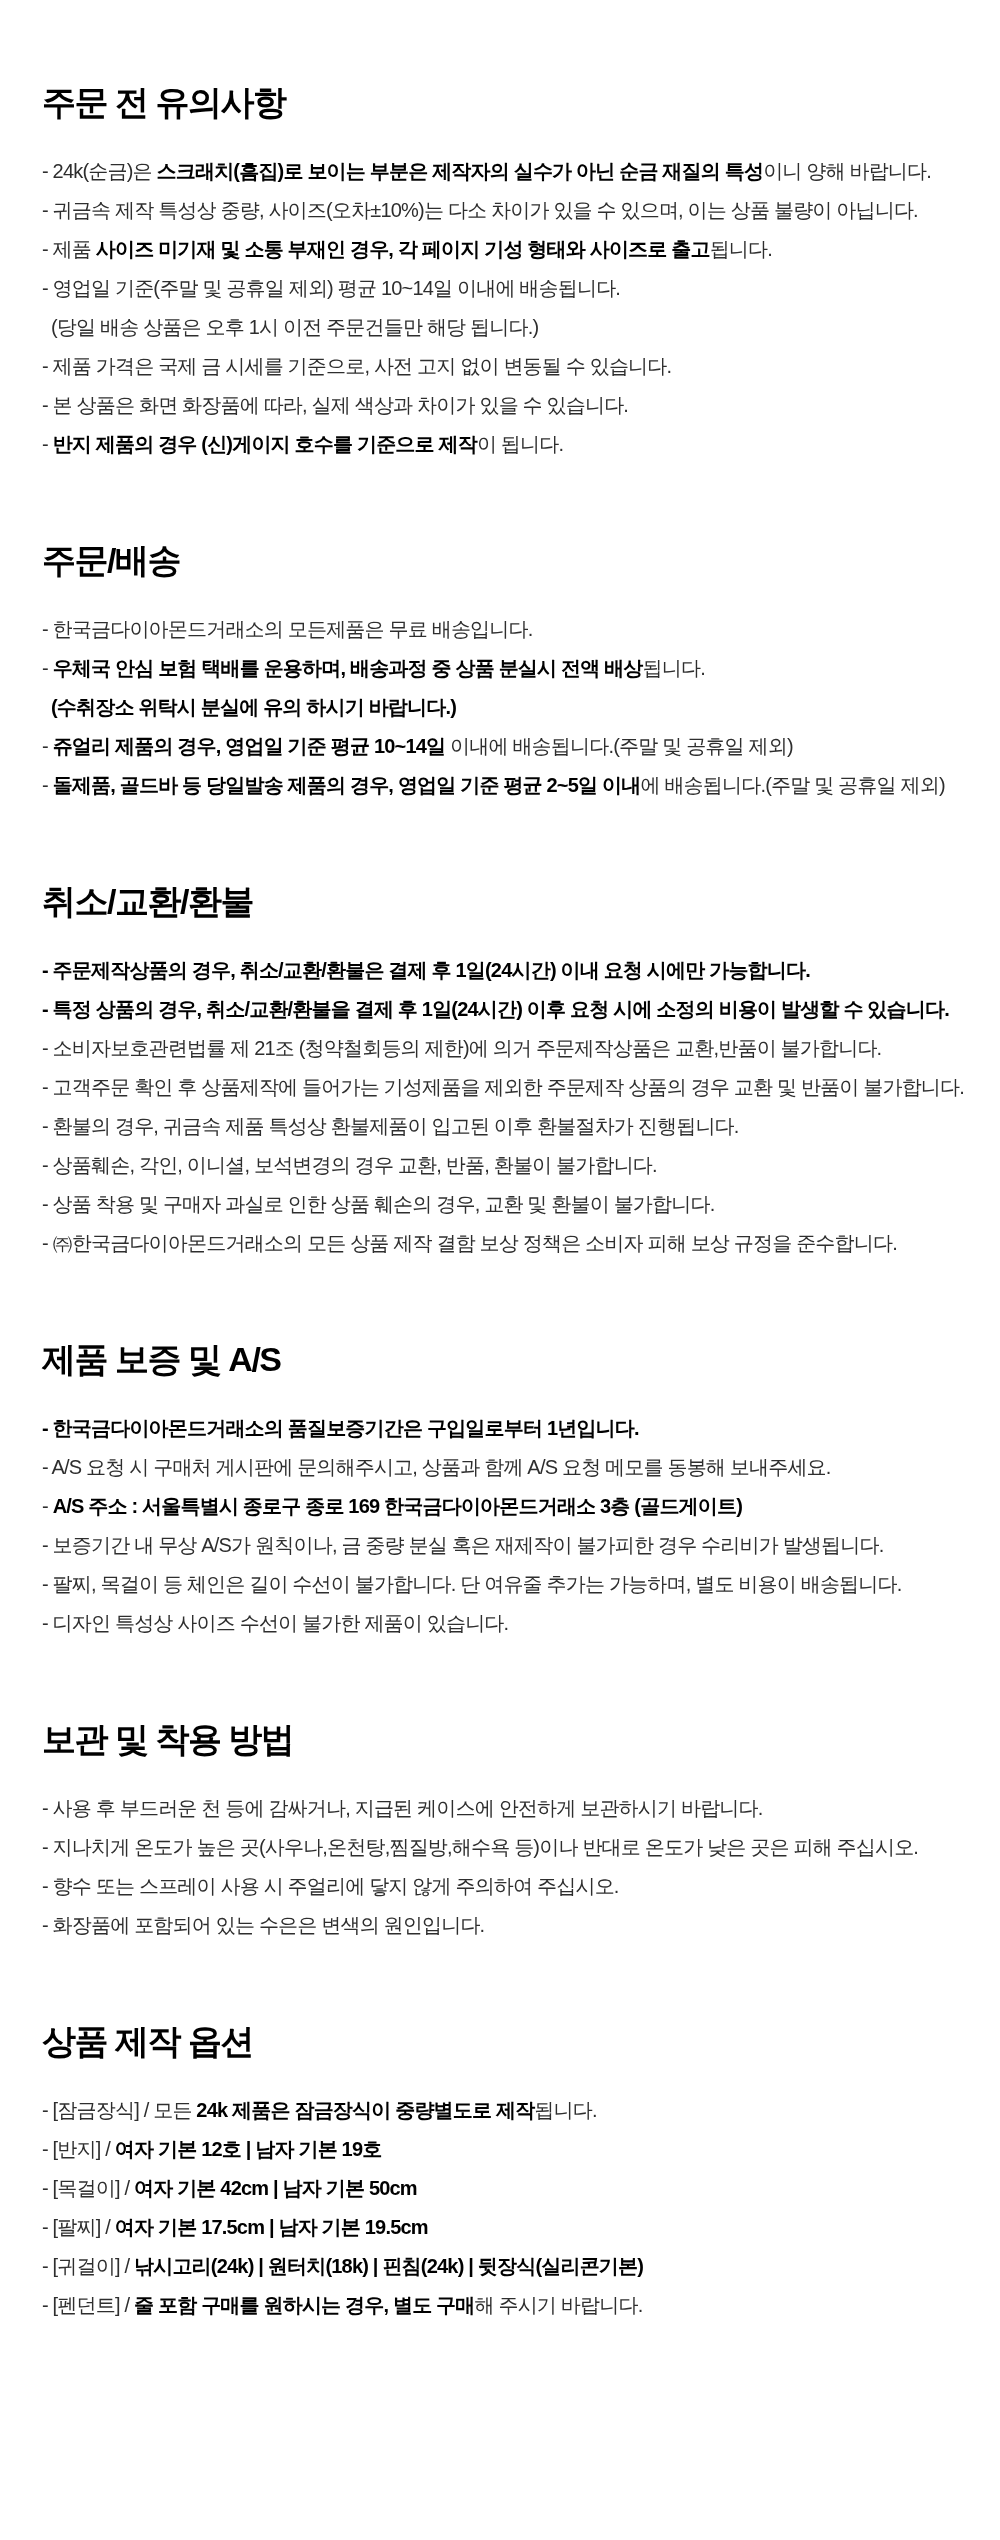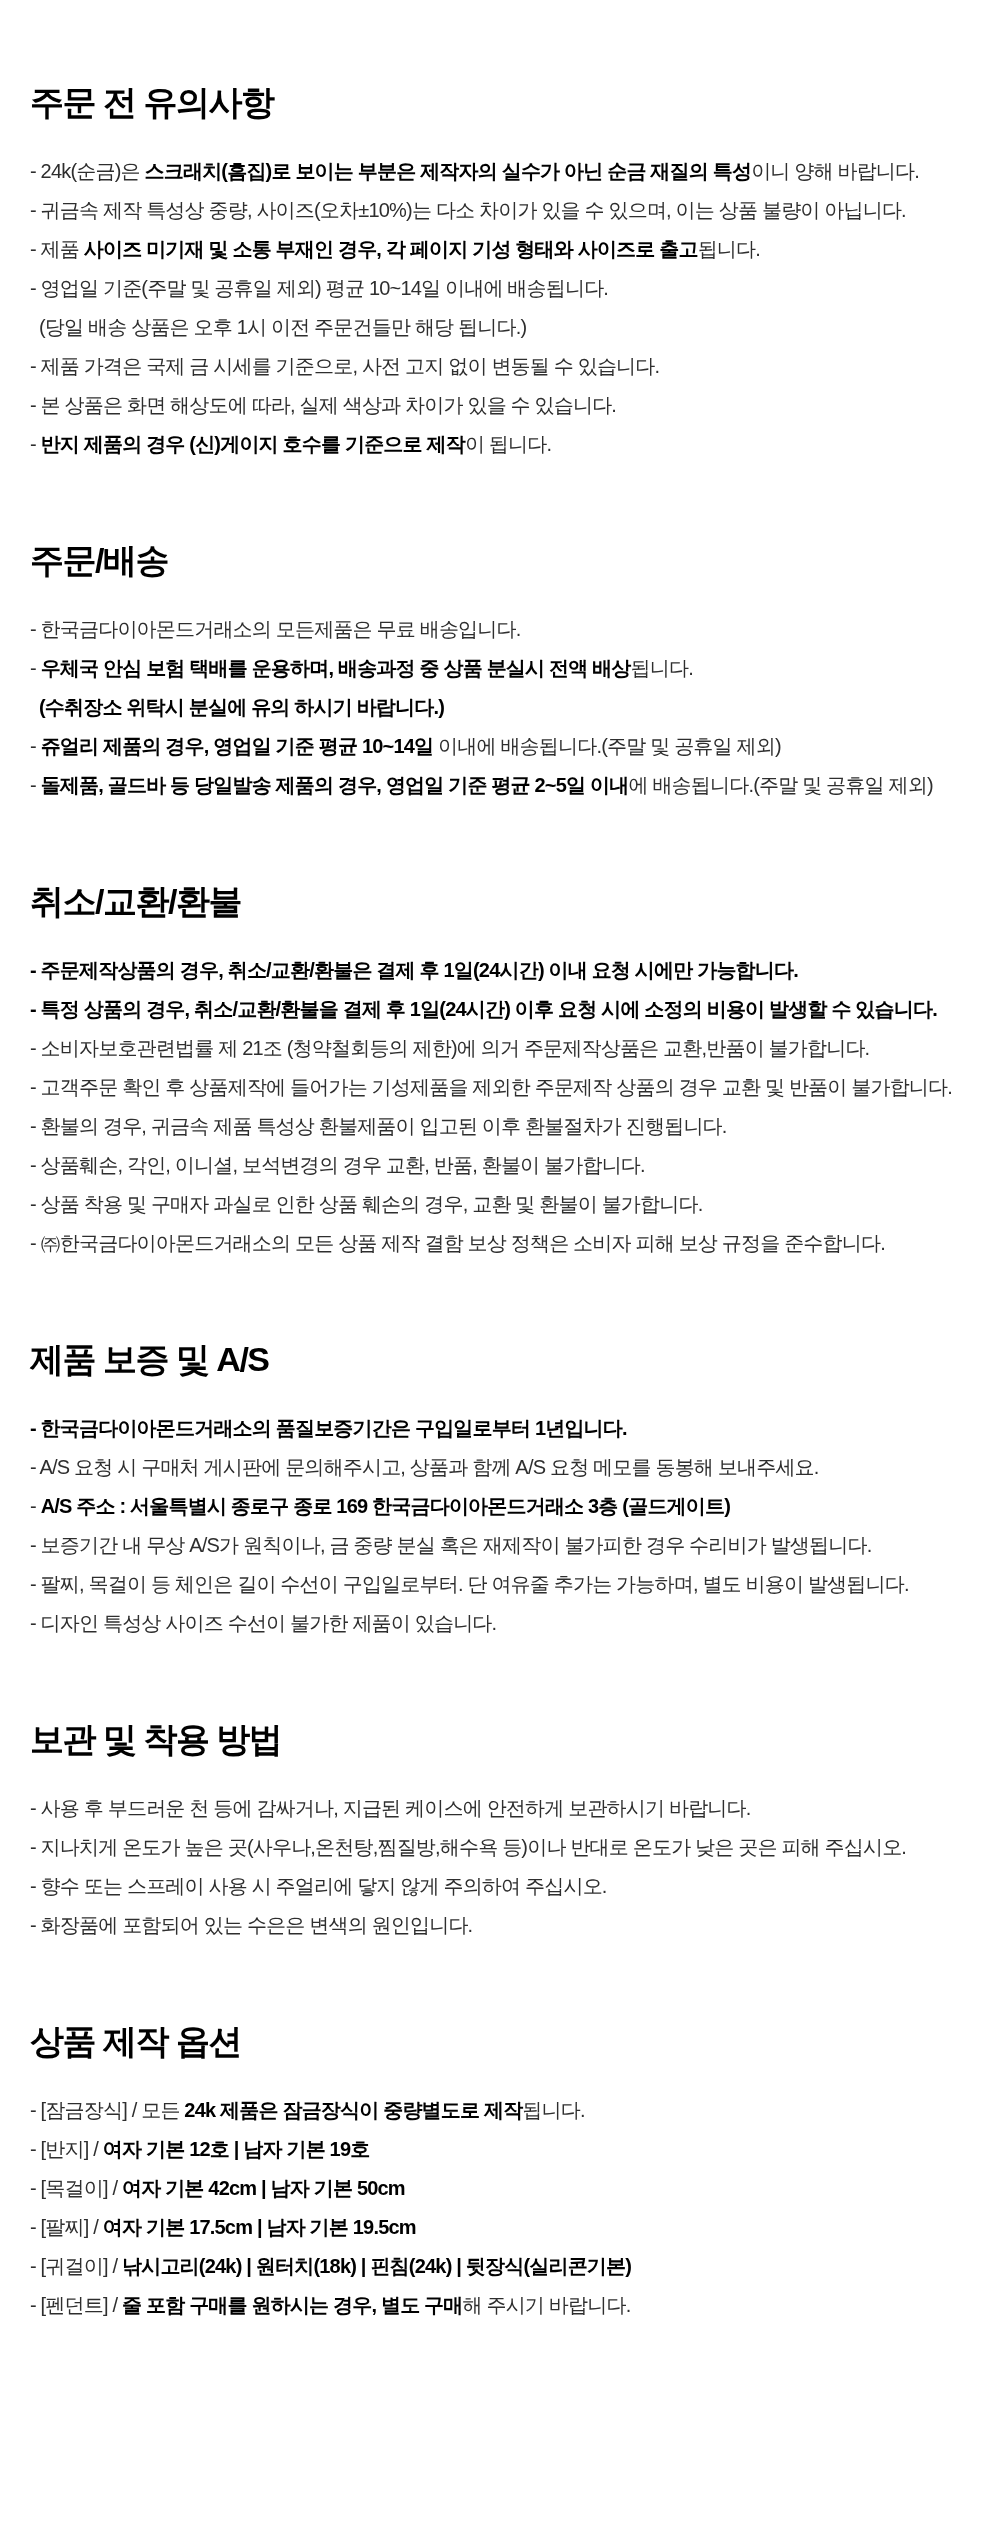--- a/index.html
+++ b/index.html
@@ -9,20 +9,21 @@
   }
   body {
     width: 1000px;
     height: 2540px;
     overflow: hidden;
     font-family: "Liberation Sans", "DejaVu Sans", sans-serif;
   }
   main {
     padding: 84px 30px 0 30px;
     box-sizing: border-box;
+    margin-left: 12px;
   }
   .section {
     margin: 0 0 78px 0;
   }
   .section-title {
     font-size: 34px;
     line-height: 36px;
     font-weight: 800;
     letter-spacing: -1.5px;
     margin: 0 0 32px 0;
@@ -51,21 +52,21 @@
 
 <main>
     <section class="section">
       <h2 class="section-title">주문 전 유의사항</h2>
       <p class="item"><span class="seg">- 24k(순금)은 </span><span class="seg seg-b">스크래치(흠집)로 보이는 부분은 제작자의 실수가 아닌 순금 재질의 특성</span><span class="seg">이니 양해 바랍니다.</span></p>
       <p class="item"><span class="seg">- 귀금속 제작 특성상 중량, 사이즈(오차±10%)는 다소 차이가 있을 수 있으며, 이는 상품 불량이 아닙니다.</span></p>
       <p class="item"><span class="seg">- 제품 </span><span class="seg seg-b">사이즈 미기재 및 소통 부재인 경우, 각 페이지 기성 형태와 사이즈로 출고</span><span class="seg">됩니다.</span></p>
       <p class="item"><span class="seg">- 영업일 기준(주말 및 공휴일 제외) 평균 10~14일 이내에 배송됩니다.</span></p>
       <p class="item indent"><span class="seg">(당일 배송 상품은 오후 1시 이전 주문건들만 해당 됩니다.)</span></p>
       <p class="item"><span class="seg">- 제품 가격은 국제 금 시세를 기준으로, 사전 고지 없이 변동될 수 있습니다.</span></p>
-      <p class="item"><span class="seg">- 본 상품은 화면 해상도에 따라, 실제 색상과 차이가 있을 수 있습니다.</span></p>
+      <p class="item"><span class="seg">- 본 상품은 화면 화장품에 따라, 실제 색상과 차이가 있을 수 있습니다.</span></p>
       <p class="item"><span class="seg">- </span><span class="seg seg-b">반지 제품의 경우 (신)게이지 호수를 기준으로 제작</span><span class="seg">이 됩니다.</span></p>
     </section>
     <section class="section">
       <h2 class="section-title">주문/배송</h2>
       <p class="item"><span class="seg">- 한국금다이아몬드거래소의 모든제품은 무료 배송입니다.</span></p>
       <p class="item"><span class="seg">- </span><span class="seg seg-b">우체국 안심 보험 택배를 운용하며, 배송과정 중 상품 분실시 전액 배상</span><span class="seg">됩니다.</span></p>
       <p class="item indent"><span class="seg seg-b">(수취장소 위탁시 분실에 유의 하시기 바랍니다.)</span></p>
       <p class="item"><span class="seg">- </span><span class="seg seg-b">쥬얼리 제품의 경우, 영업일 기준 평균 10~14일</span><span class="seg"> 이내에 배송됩니다.(주말 및 공휴일 제외)</span></p>
       <p class="item"><span class="seg">- </span><span class="seg seg-b">돌제품, 골드바 등 당일발송 제품의 경우, 영업일 기준 평균 2~5일 이내</span><span class="seg">에 배송됩니다.(주말 및 공휴일 제외)</span></p>
     </section>
@@ -79,21 +80,21 @@
       <p class="item"><span class="seg">- 상품훼손, 각인, 이니셜, 보석변경의 경우 교환, 반품, 환불이 불가합니다.</span></p>
       <p class="item"><span class="seg">- 상품 착용 및 구매자 과실로 인한 상품 훼손의 경우, 교환 및 환불이 불가합니다.</span></p>
       <p class="item"><span class="seg">- ㈜한국금다이아몬드거래소의 모든 상품 제작 결함 보상 정책은 소비자 피해 보상 규정을 준수합니다.</span></p>
     </section>
     <section class="section">
       <h2 class="section-title">제품 보증 및 A/S</h2>
       <p class="item"><span class="seg seg-b">- 한국금다이아몬드거래소의 품질보증기간은 구입일로부터 1년입니다.</span></p>
       <p class="item"><span class="seg">- A/S 요청 시 구매처 게시판에 문의해주시고, 상품과 함께 A/S 요청 메모를 동봉해 보내주세요.</span></p>
       <p class="item"><span class="seg">- </span><span class="seg seg-b">A/S 주소 : 서울특별시 종로구 종로 169 한국금다이아몬드거래소 3층 (골드게이트)</span></p>
       <p class="item"><span class="seg">- 보증기간 내 무상 A/S가 원칙이나, 금 중량 분실 혹은 재제작이 불가피한 경우 수리비가 발생됩니다.</span></p>
-      <p class="item"><span class="seg">- 팔찌, 목걸이 등 체인은 길이 수선이 구입일로부터. 단 여유줄 추가는 가능하며, 별도 비용이 발생됩니다.</span></p>
+      <p class="item"><span class="seg">- 팔찌, 목걸이 등 체인은 길이 수선이 불가합니다. 단 여유줄 추가는 가능하며, 별도 비용이 배송됩니다.</span></p>
       <p class="item"><span class="seg">- 디자인 특성상 사이즈 수선이 불가한 제품이 있습니다.</span></p>
     </section>
     <section class="section">
       <h2 class="section-title">보관 및 착용 방법</h2>
       <p class="item"><span class="seg">- 사용 후 부드러운 천 등에 감싸거나, 지급된 케이스에 안전하게 보관하시기 바랍니다.</span></p>
       <p class="item"><span class="seg">- 지나치게 온도가 높은 곳(사우나,온천탕,찜질방,해수욕 등)이나 반대로 온도가 낮은 곳은 피해 주십시오.</span></p>
       <p class="item"><span class="seg">- 향수 또는 스프레이 사용 시 주얼리에 닿지 않게 주의하여 주십시오.</span></p>
       <p class="item"><span class="seg">- 화장품에 포함되어 있는 수은은 변색의 원인입니다.</span></p>
     </section>
     <section class="section">

